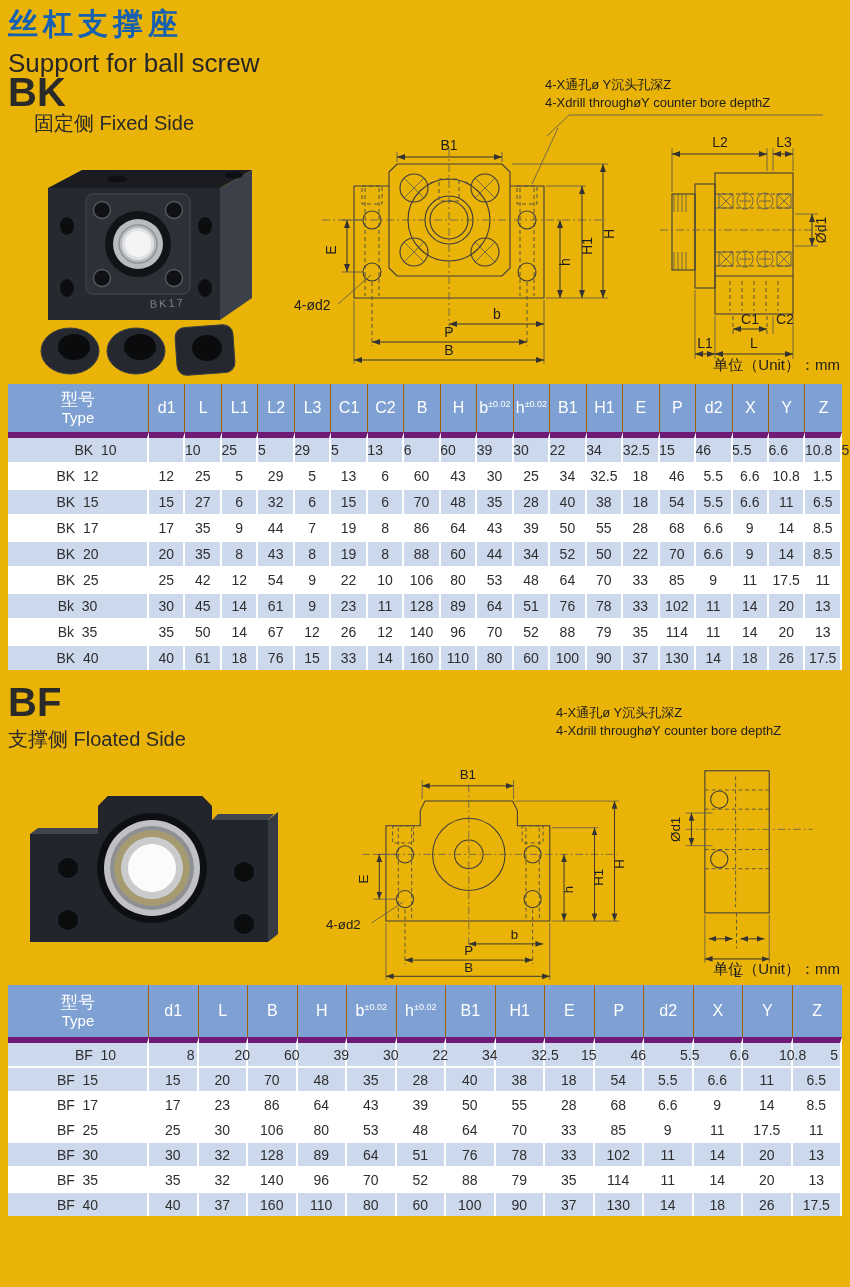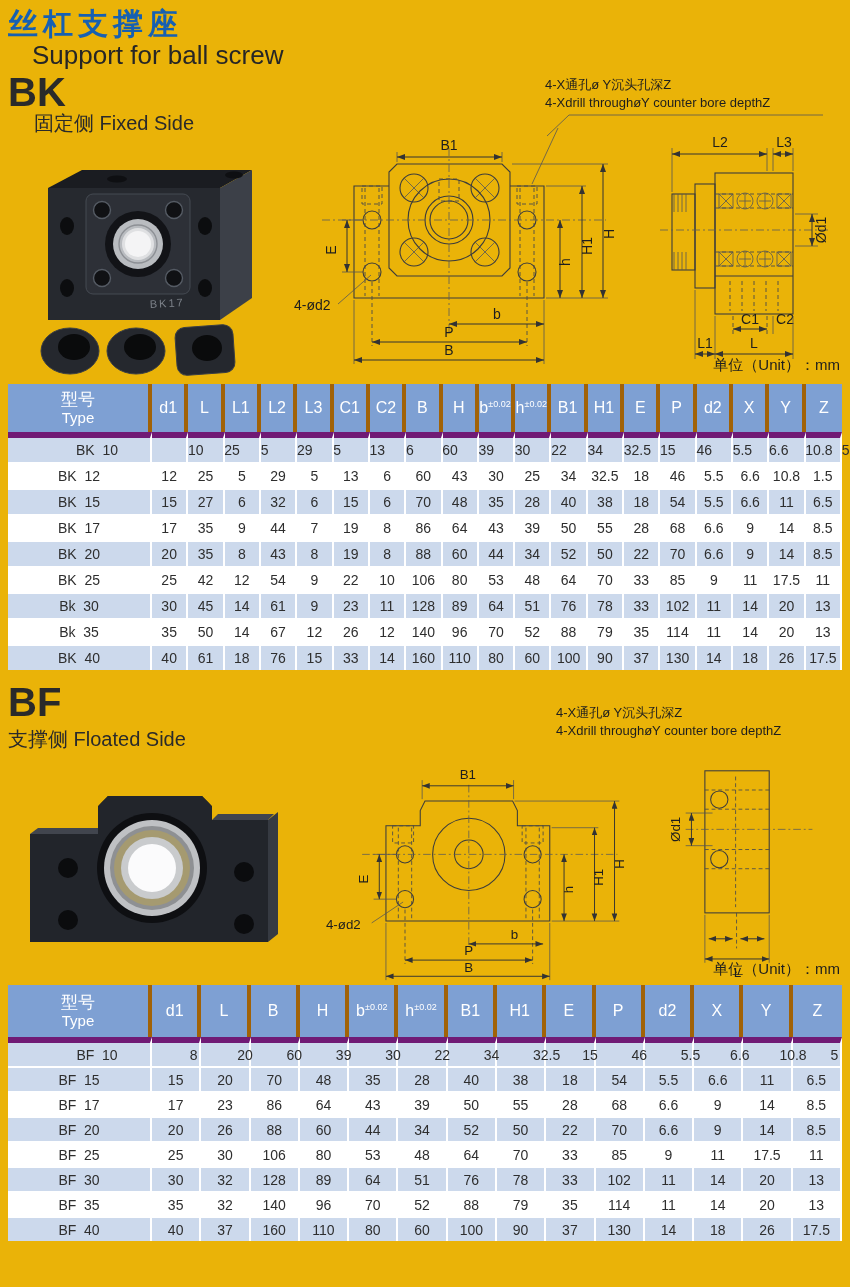--- a/index.html
+++ b/index.html
@@ -1,21 +1,21 @@
 <!DOCTYPE html>
 <html><head>
 <meta charset="utf-8">
 <style>
   html,body{margin:0;padding:0;background:#fff;}
   .page{position:relative;width:850px;height:1287px;background:#eab308;overflow:hidden;
         font-family:"Liberation Sans","DejaVu Sans",sans-serif;color:#222;}
 
   
   .title-zh{position:absolute;left:8px;top:4px;font-size:30px;font-weight:bold;color:#1660b2;letter-spacing:5px;}
-  .title-en{position:absolute;left:8px;top:40px;font-size:26px;color:#262626;margin-left:24px;}
+  .title-en{position:absolute;left:8px;top:48px;font-size:26px;color:#262626;}
   .sec-heading{position:absolute;left:8px;font-size:40px;font-weight:bold;color:#2a2a2a;line-height:1;}
   .sec-sub{position:absolute;left:8px;font-size:20px;color:#2a2a2a;}
   .bk-heading{top:72px;} .bk-sub{top:110px;margin-left:26px;}
   .bf-heading{top:682px;} .bf-sub{top:726px;}
 
   
   .note{position:absolute;font-size:13px;line-height:1.4;color:#1e1e1e;}
   .note-bk{left:545px;top:76px;width:300px;}
   .note-bf{left:556px;top:704px;width:290px;}
 
@@ -26,21 +26,21 @@
   
   .fig{position:absolute;left:0;width:850px;}
   .fig-bk{top:126px;height:254px;}
   .fig-bf{top:742px;height:240px;}
   .fig svg{position:absolute;top:0;}
 
   
   table.spec{position:absolute;left:8px;width:834px;border-collapse:separate;border-spacing:0;table-layout:fixed;}
   .tbl-bk{top:384px;} .tbl-bf{top:985px;}
   table.spec th{background:#7ea0d3;color:#fff;font-weight:normal;font-size:16px;
-    border-right:4px solid #a16207;padding:4px 0;text-align:center;vertical-align:middle;}
+    border-right:1px solid #a16207;padding:4px 0;text-align:center;vertical-align:middle;}
   table.spec th:last-child{border-right:none;}
   .tbl-bk th{height:40px;} .tbl-bf th{height:44px;}
   table.spec th .zh{font-size:17px;line-height:1.15;}
   table.spec th .en{font-size:15px;line-height:1.15;}
   table.spec th sup{font-size:9px;vertical-align:super;line-height:0;}
   table.spec td{font-size:14px;color:#2e2e2e;text-align:center;border-right:2px solid #fff;
     border-top:2px solid #fff;padding:0;white-space:pre;}
   .tbl-bk td{height:24px;} .tbl-bf td{height:23px;}
   table.spec tr.light td{background:#ccd9ec;}
   table.spec tr.white td{background:#ffffff;}
@@ -677,37 +677,20 @@
           <td>39</td>
           <td>50</td>
           <td>55</td>
           <td>28</td>
           <td>68</td>
           <td>6.6</td>
           <td>9</td>
           <td>14</td>
           <td>8.5</td>
         </tr>
-        <tr class="light">
-          <td class="type-td">BF  20</td>
-          <td>20</td>
-          <td>26</td>
-          <td>88</td>
-          <td>60</td>
-          <td>44</td>
-          <td>34</td>
-          <td>52</td>
-          <td>50</td>
-          <td>22</td>
-          <td>70</td>
-          <td>6.6</td>
-          <td>9</td>
-          <td>14</td>
-          <td>8.5</td>
-        </tr>
         <tr class="white">
           <td class="type-td">BF  25</td>
           <td>25</td>
           <td>30</td>
           <td>106</td>
           <td>80</td>
           <td>53</td>
           <td>48</td>
           <td>64</td>
           <td>70</td>

